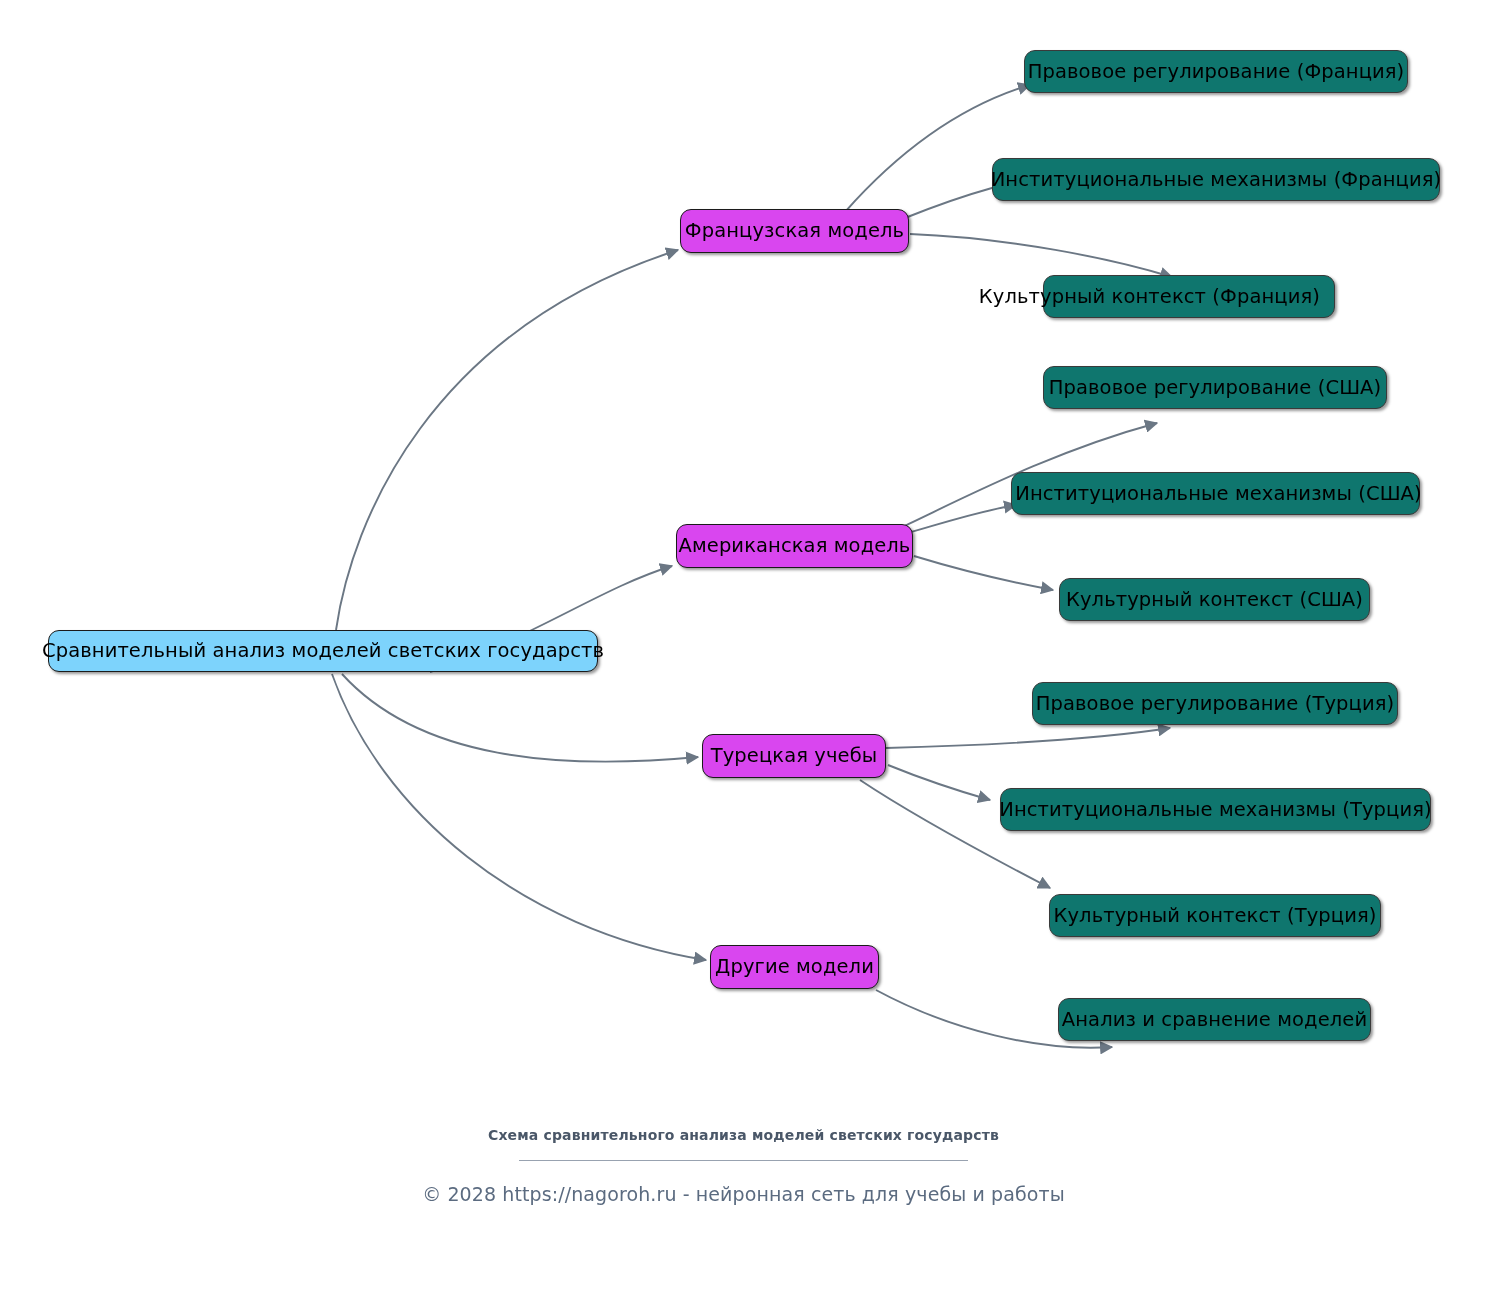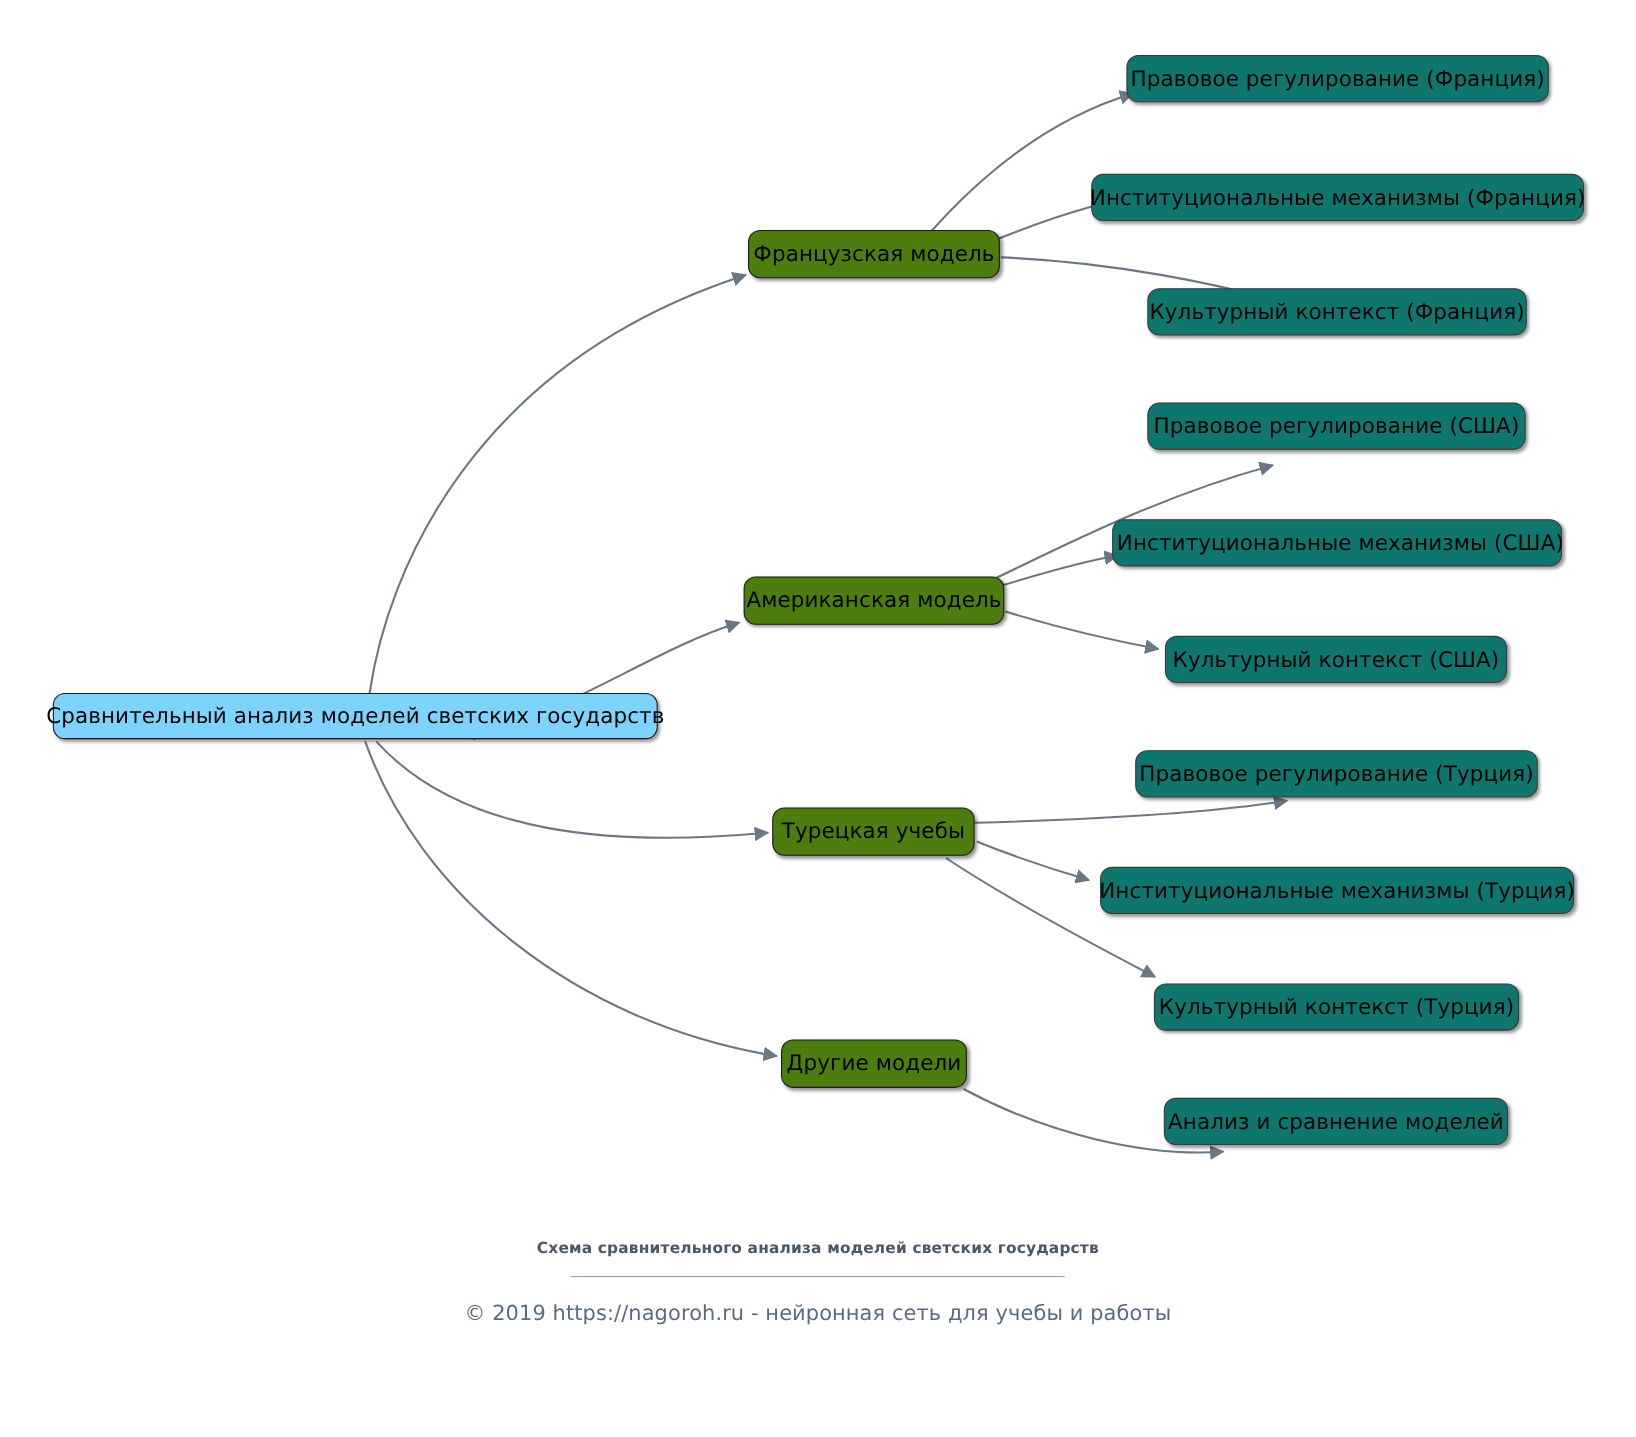--- a/index.html
+++ b/index.html
@@ -42,21 +42,21 @@
     letter-spacing: 0.1px;
     padding: 0 14px;
   }
   .node-root {
     background: #7dd3fc;
     border: 1.6px solid #1b1b1b;
     box-shadow: 2px 2px 3px rgba(0,0,0,0.40);
     text-align: right;
   }
   .node-branch {
-    background: #4d7c0f;
+    background: #d946ef;
     border: 1.6px solid #1b1b1b;
     box-shadow: 2px 2px 3px rgba(0,0,0,0.40);
   }
   .node-leaf {
     background: #0f766e;
     border: 1.6px solid #3a3a3a;
     box-shadow: 2px 2px 3px rgba(0,0,0,0.40);
   }
   .caption-block {
     position: absolute;
@@ -125,21 +125,21 @@
 
   <div class="node node-branch" style="left:680px; top:209px; width:229px; height:44px;">
     <span>Французская модель</span>
   </div>
   <div class="node node-leaf" style="left:1024px; top:50px; width:384px; height:43px;">
     <span>Правовое регулирование (Франция)</span>
   </div>
   <div class="node node-leaf" style="left:992px; top:158px; width:448px; height:43px;">
     <span>Институциональные механизмы (Франция)</span>
   </div>
-  <div class="node node-leaf" style="left:1043px; top:262px; width:345px; height:43px;">
+  <div class="node node-leaf" style="left:1043px; top:275px; width:292px; height:43px;justify-content:flex-end;">
     <span>Культурный контекст (Франция)</span>
   </div>
 
   <div class="node node-branch" style="left:676px; top:524px; width:237px; height:44px;">
     <span>Американская модель</span>
   </div>
   <div class="node node-leaf" style="left:1043px; top:366px; width:344px; height:43px;">
     <span>Правовое регулирование (США)</span>
   </div>
   <div class="node node-leaf" style="left:1011px; top:472px; width:409px; height:43px;padding-left:20px;">
@@ -165,16 +165,16 @@
   <div class="node node-branch" style="left:710px; top:945px; width:169px; height:44px;justify-content:center;">
     <span>Другие модели</span>
   </div>
   <div class="node node-leaf" style="left:1058px; top:998px; width:313px; height:43px;">
     <span>Анализ и сравнение моделей</span>
   </div>
 
   <div class="caption-block">
     <div class="caption-title">Схема сравнительного анализа моделей светских государств</div>
     <div class="caption-rule"></div>
-    <div class="caption-credit">© 2019 https://nagoroh.ru - нейронная сеть для учебы и работы</div>
+    <div class="caption-credit">© 2028 https://nagoroh.ru - нейронная сеть для учебы и работы</div>
   </div>
 
 </div>
 
 </body></html>

